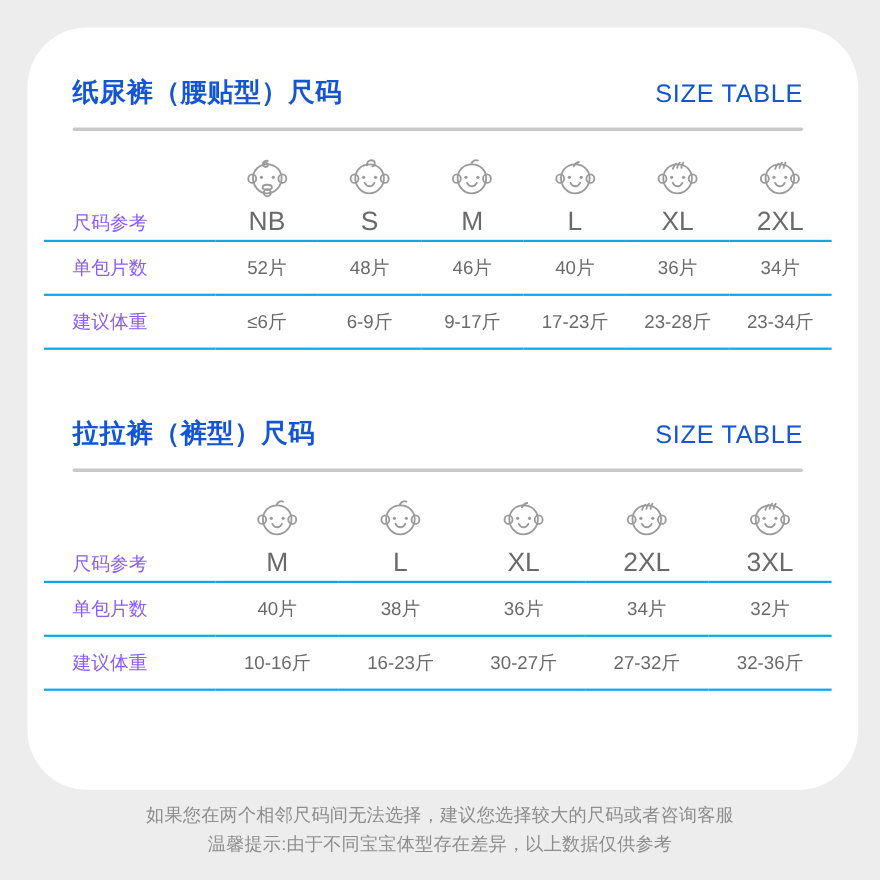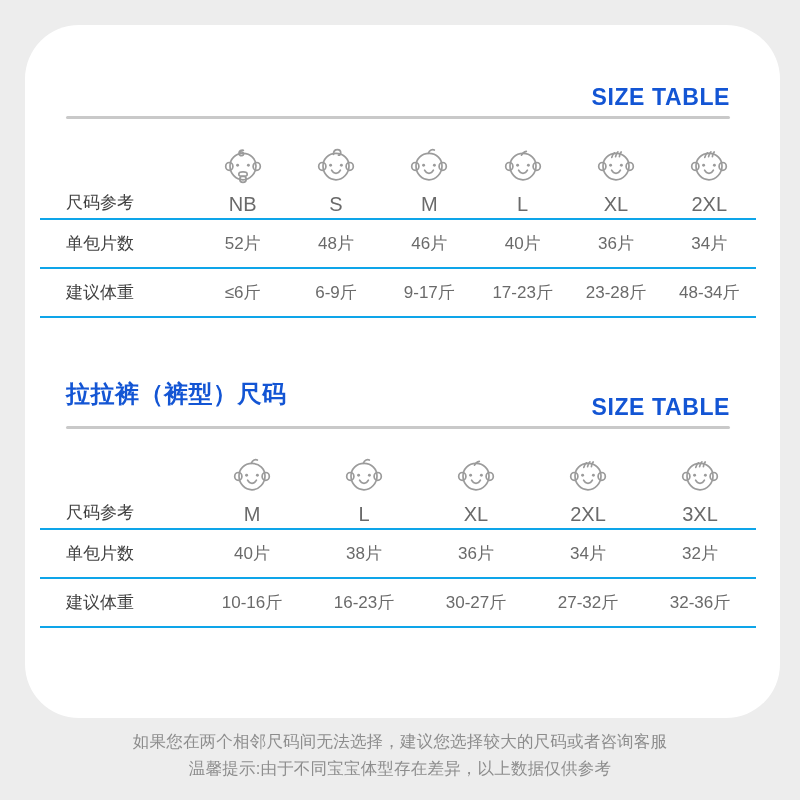--- a/index.html
+++ b/index.html
@@ -51,23 +51,23 @@
     top: 0;
     font-size: 24px;
     font-weight: bold;
     color: #1355d4;
     letter-spacing: 0.5px;
     white-space: nowrap;
   }
   .sec-title-en {
     position: absolute;
     right: 0;
-    top: 16px;
+    top: 4px;
     font-size: 23px;
-    font-weight: bold;
+    font-weight: normal;
     color: #1355d4;
     letter-spacing: 0.6px;
     white-space: nowrap;
   }
   .head-rule {
     position: absolute;
     left: 26px;
     right: 0;
     top: 48px;
     height: 3px;
@@ -85,41 +85,41 @@
     padding: 0;
     text-align: center;
     vertical-align: middle;
     color: #6a6a6a;
     font-size: 17px;
     white-space: nowrap;
   }
   .tbl td.rowlabel {
     text-align: left;
     padding-left: 26px;
-    color: #404040;
+    color: #8b5cf6;
     font-size: 17px;
   }
   .r-size td { height: 90px; vertical-align: bottom; padding-bottom: 4px; }
   .r-data td { height: 47px; }
   .rowline td {
     border-top: 2px solid #0ea5e9;
   }
 
   .sizecell {
     display: flex;
     flex-direction: column;
     align-items: center;
     justify-content: flex-end;
   }
   .face {
     display: block;
     margin-bottom: 6px;
   }
   .sizelabel {
-    font-size: 20px;
+    font-size: 24px;
     color: #6a6a6a;
     line-height: 1;
   }
 
   
   .footer {
     position: absolute;
     left: 0;
     top: 728px;
     width: 800px;
@@ -135,20 +135,21 @@
 </head>
 <body>
 
 <div class="page">
   <div class="card"></div>
 
   <div class="content">
 
     <div class="section" id="sec0" style="top:68px;">
       <div class="sec-head">
+        <div class="sec-title">纸尿裤（腰贴型）尺码</div>
         <div class="sec-title-en">SIZE TABLE</div>
         <div class="head-rule"></div>
       </div>
       <table class="tbl">
         <tbody id="body0">
             <tr class="r-size">
               <td class="rowlabel" style="width: 130px;">尺码参考</td>
               <td style="width: 93.33px;">
                 <div class="sizecell">
                   <svg class="face" width="46" height="44" viewBox="0 0 46 44" aria-hidden="true">
@@ -248,21 +249,21 @@
               <td style="width: 93.33px;">36片</td>
               <td style="width: 93.33px;">34片</td>
             </tr>
             <tr class="r-data rowline">
               <td class="rowlabel" style="width: 130px;">建议体重</td>
               <td style="width: 93.33px;">≤6斤</td>
               <td style="width: 93.33px;">6-9斤</td>
               <td style="width: 93.33px;">9-17斤</td>
               <td style="width: 93.33px;">17-23斤</td>
               <td style="width: 93.33px;">23-28斤</td>
-              <td style="width: 93.33px;">48-34斤</td>
+              <td style="width: 93.33px;">23-34斤</td>
             </tr>
             <tr class="rowline">
               <td colspan="7" style="height: 0px;"></td>
             </tr>
           </tbody>
       </table>
     </div>
 
     <div class="section" id="sec1" style="top:378px;">
       <div class="sec-head">

